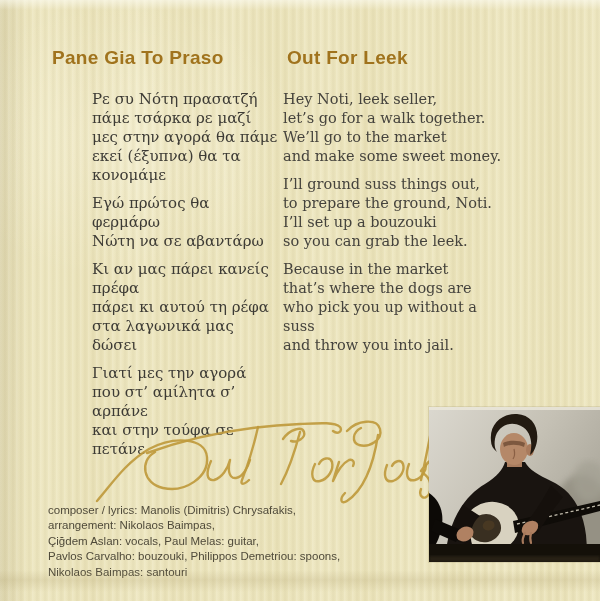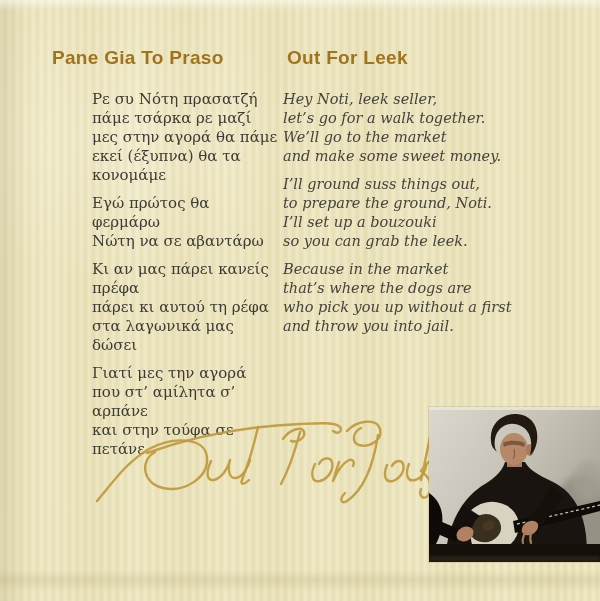--- a/index.html
+++ b/index.html
@@ -36,21 +36,20 @@
   }
   .col-right h2.song-title{}
   .stanza{margin:0 0 9px 0;}
   .stanza p{margin:0;}
   .greek p{
     font-family:"DejaVu Serif","Liberation Serif",serif;
     font-size:15px;line-height:19px;color:#3d3b35;margin-left:44px;
   }
   .english p{
     font-family:"DejaVu Serif","Liberation Serif",serif;
-    font-style:italic;
     font-size:14.5px;line-height:19px;color:#45433d;
   }
   .signature{position:absolute;left:85px;top:415px;width:350px;height:100px;}
   .signature path{fill:none;stroke:#bf9a3d;stroke-width:2.4;stroke-linecap:round;stroke-linejoin:round;opacity:.92;}
   .credits{position:absolute;left:48px;top:503px;width:370px;}
   .credits p{
     margin:0;font-family:"Liberation Sans",sans-serif;
     font-size:11.5px;line-height:15.4px;color:#4f4a3a;
   }
   .photo{
@@ -98,21 +97,21 @@
     </div>
     <div class="stanza">
       <p>I’ll ground suss things out,</p>
       <p>to prepare the ground, Noti.</p>
       <p>I’ll set up a bouzouki</p>
       <p>so you can grab the leek.</p>
     </div>
     <div class="stanza">
       <p>Because in the market</p>
       <p>that’s where the dogs are</p>
-      <p>who pick you up without a first</p>
+      <p>who pick you up without a suss</p>
       <p>and throw you into jail.</p>
     </div>
   </div>
 
   <svg class="signature" viewBox="0 0 350 100" role="img" aria-label="Out For Leek">
 
     <path d="M12,86 C26,70 40,48 64,34 C88,21 120,22 122,42 C124,62 100,78 78,73 C58,69 54,46 70,37"></path>
     <path d="M126,46 C121,57 121,66 129,65 C137,63 143,53 145,45 C143,53 143,64 151,63 C158,62 163,52 165,45"></path>
     <path d="M173,12 C169,30 162,52 157,65 C155,70 159,70 164,65"></path>
 
@@ -121,20 +120,27 @@
     <path d="M198,24 C205,14 217,11 219,17 C221,23 212,28 206,26 M215,17 C210,36 203,56 196,69"></path>
     <path d="M230,49 C225,59 227,68 235,66 C243,64 249,55 247,47 C245,41 237,43 234,49"></path>
     <path d="M254,47 C251,56 249,63 248,66 C252,57 258,48 264,45 C268,44 270,47 268,51"></path>
 
     <path d="M262,16 C272,5 292,3 295,14 C298,25 284,33 274,30 C266,27 268,17 276,13 M293,20 C289,46 280,74 262,86 C256,90 254,84 260,78"></path>
     <path d="M302,50 C298,60 300,68 308,66 C316,63 320,55 318,49 C316,44 309,46 307,51"></path>
     <path d="M324,49 C320,59 322,67 330,65 C337,63 341,56 341,50"></path>
     <path d="M346,16 C342,38 338,56 336,65 M336,56 C340,50 346,44 350,44 M338,58 C344,62 348,70 344,79 C340,86 333,82 336,74"></path>
   </svg>
 
+  <div class="credits">
+    <p>composer / lyrics: Manolis (Dimitris) Chrysafakis,</p>
+    <p>arrangement: Nikolaos Baimpas,</p>
+    <p>Çiğdem Aslan: vocals, Paul Melas: guitar,</p>
+    <p>Pavlos Carvalho: bouzouki, Philippos Demetriou: spoons,</p>
+    <p>Nikolaos Baimpas: santouri</p>
+  </div>
 
   <div class="photo" title="man in black playing a bouzouki">
     <svg viewBox="0 0 171 155" preserveAspectRatio="none" role="img">
       <defs>
         <linearGradient id="wall" x1="0" y1="0" x2="1" y2="0.6">
           <stop offset="0" stop-color="#dbd8cf"></stop>
           <stop offset="0.55" stop-color="#c5c1b5"></stop>
           <stop offset="1" stop-color="#aaa69a"></stop>
         </linearGradient>
         <filter id="blur3">

